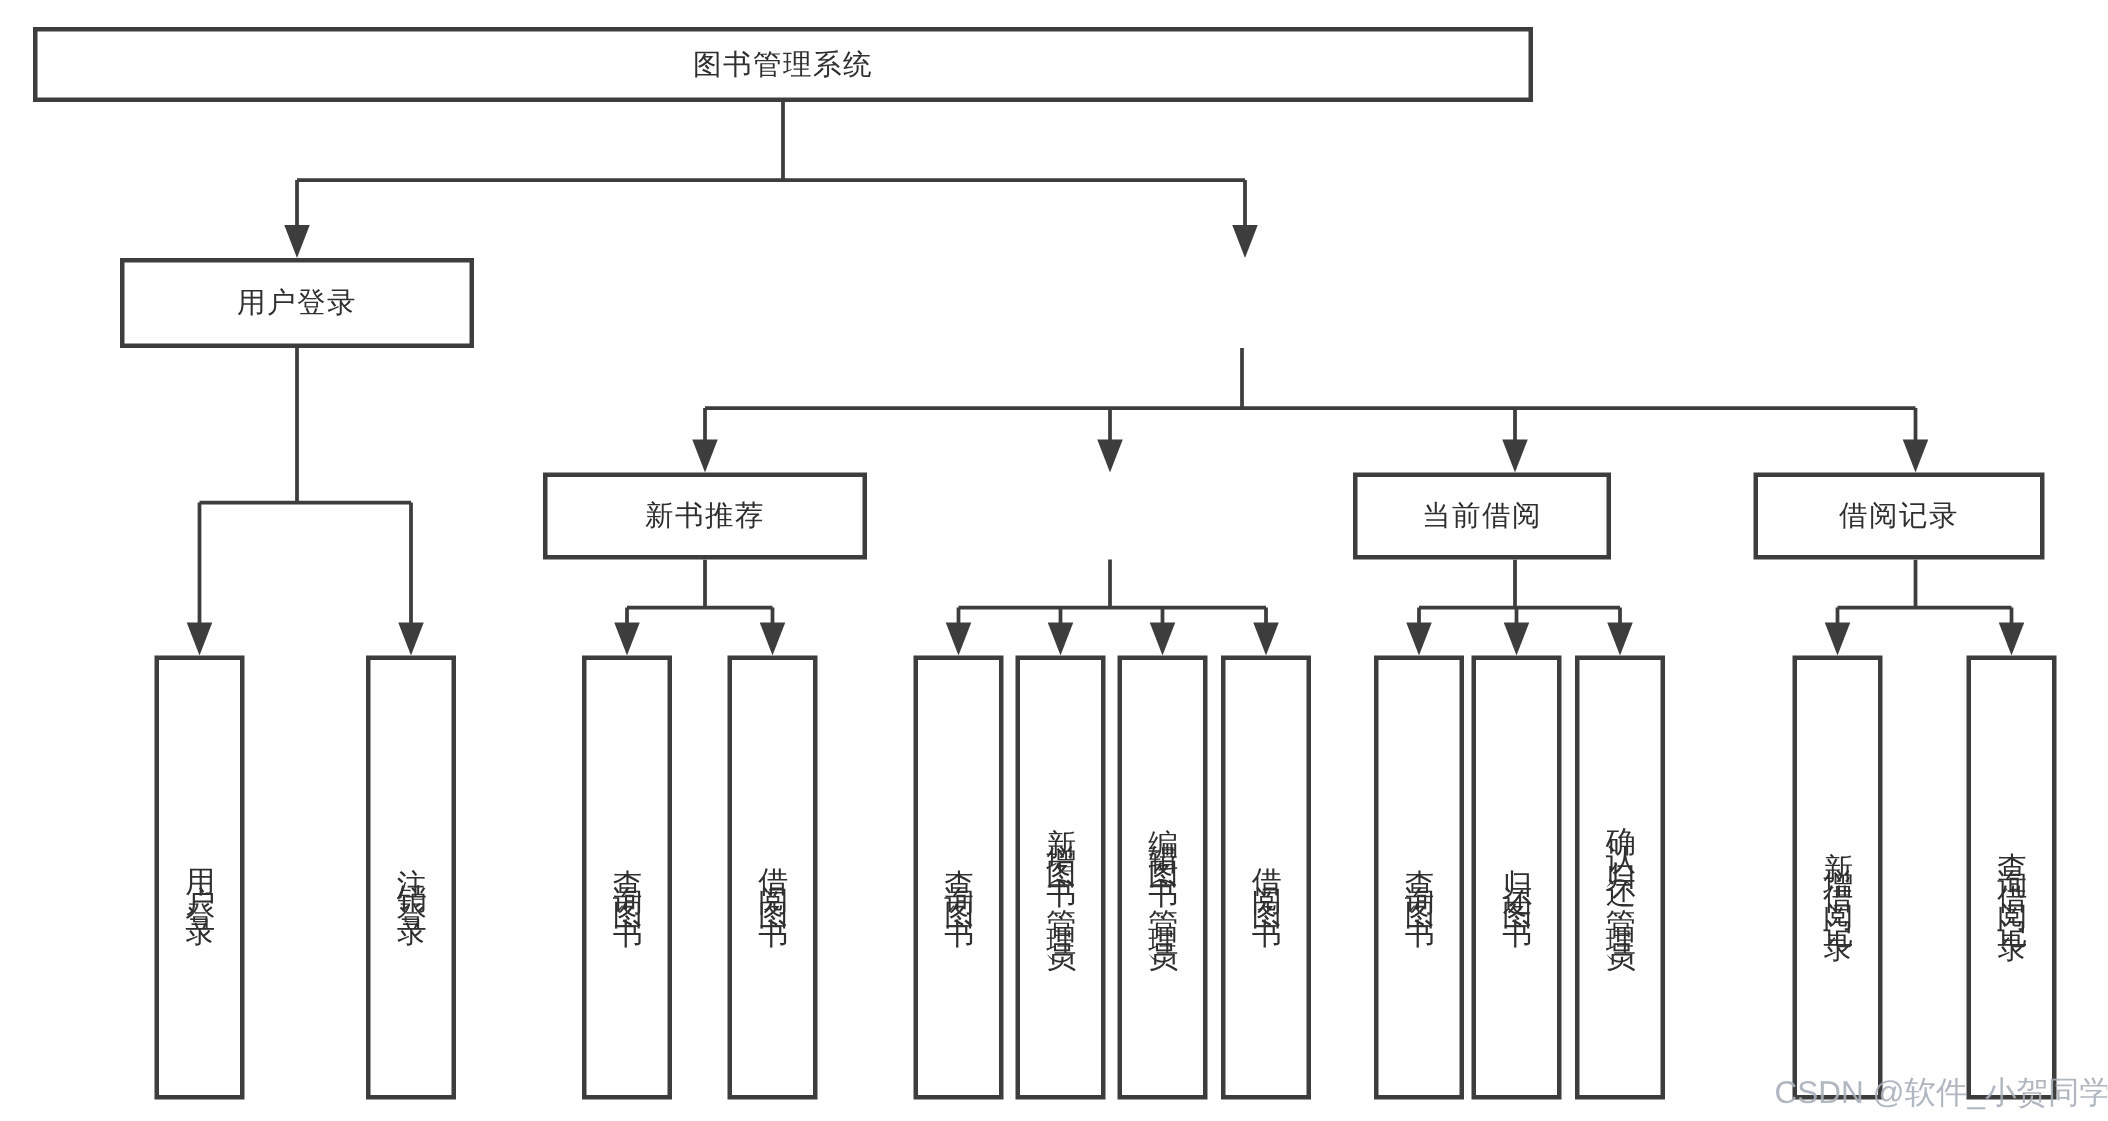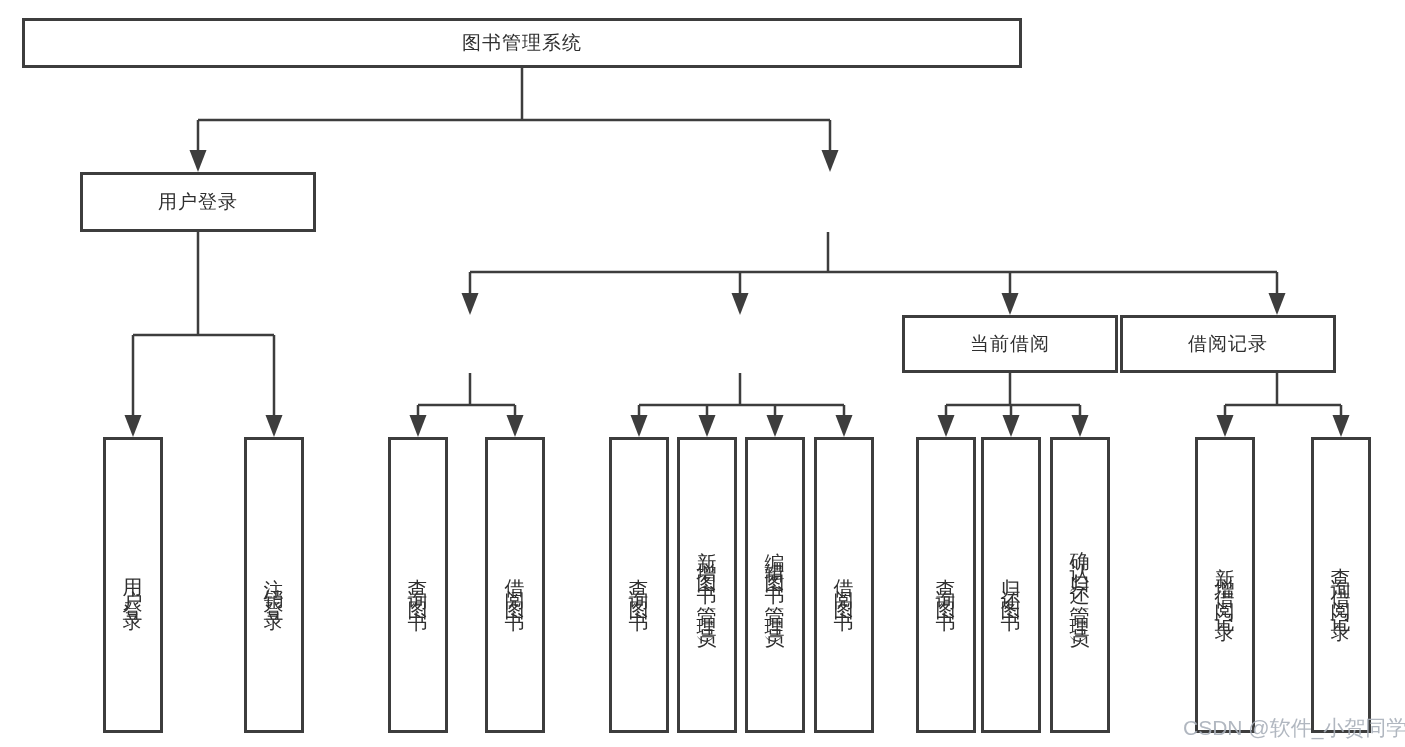--- a/index.html
+++ b/index.html
@@ -106,24 +106,27 @@
   </svg>
 
   <div class="box root-box">
     <span class="hlabel">图书管理系统</span>
   </div>
 
   <div class="box lvl2" style="left:80px;width:236px">
     <span class="hlabel">用户登录</span>
   </div>
 
-  <div class="box lvl3" style="left:902px;width:216px">
+  <div class="box lvl3" style="left:362px;width:216px">
+    <span class="hlabel">新书推荐</span>
+  </div>
+  <div class="box lvl3" style="left:902px;width:172px">
     <span class="hlabel">当前借阅</span>
   </div>
-  <div class="box lvl3" style="left:1120px;width:216px">
+  <div class="box lvl3" style="left:1169px;width:194px">
     <span class="hlabel">借阅记录</span>
   </div>
 
   <div class="box leaf" style="left:103px">
     <span class="vtext">用户登录</span>
   </div>
   <div class="box leaf" style="left:244px">
     <span class="vtext">注销登录</span>
   </div>
 

